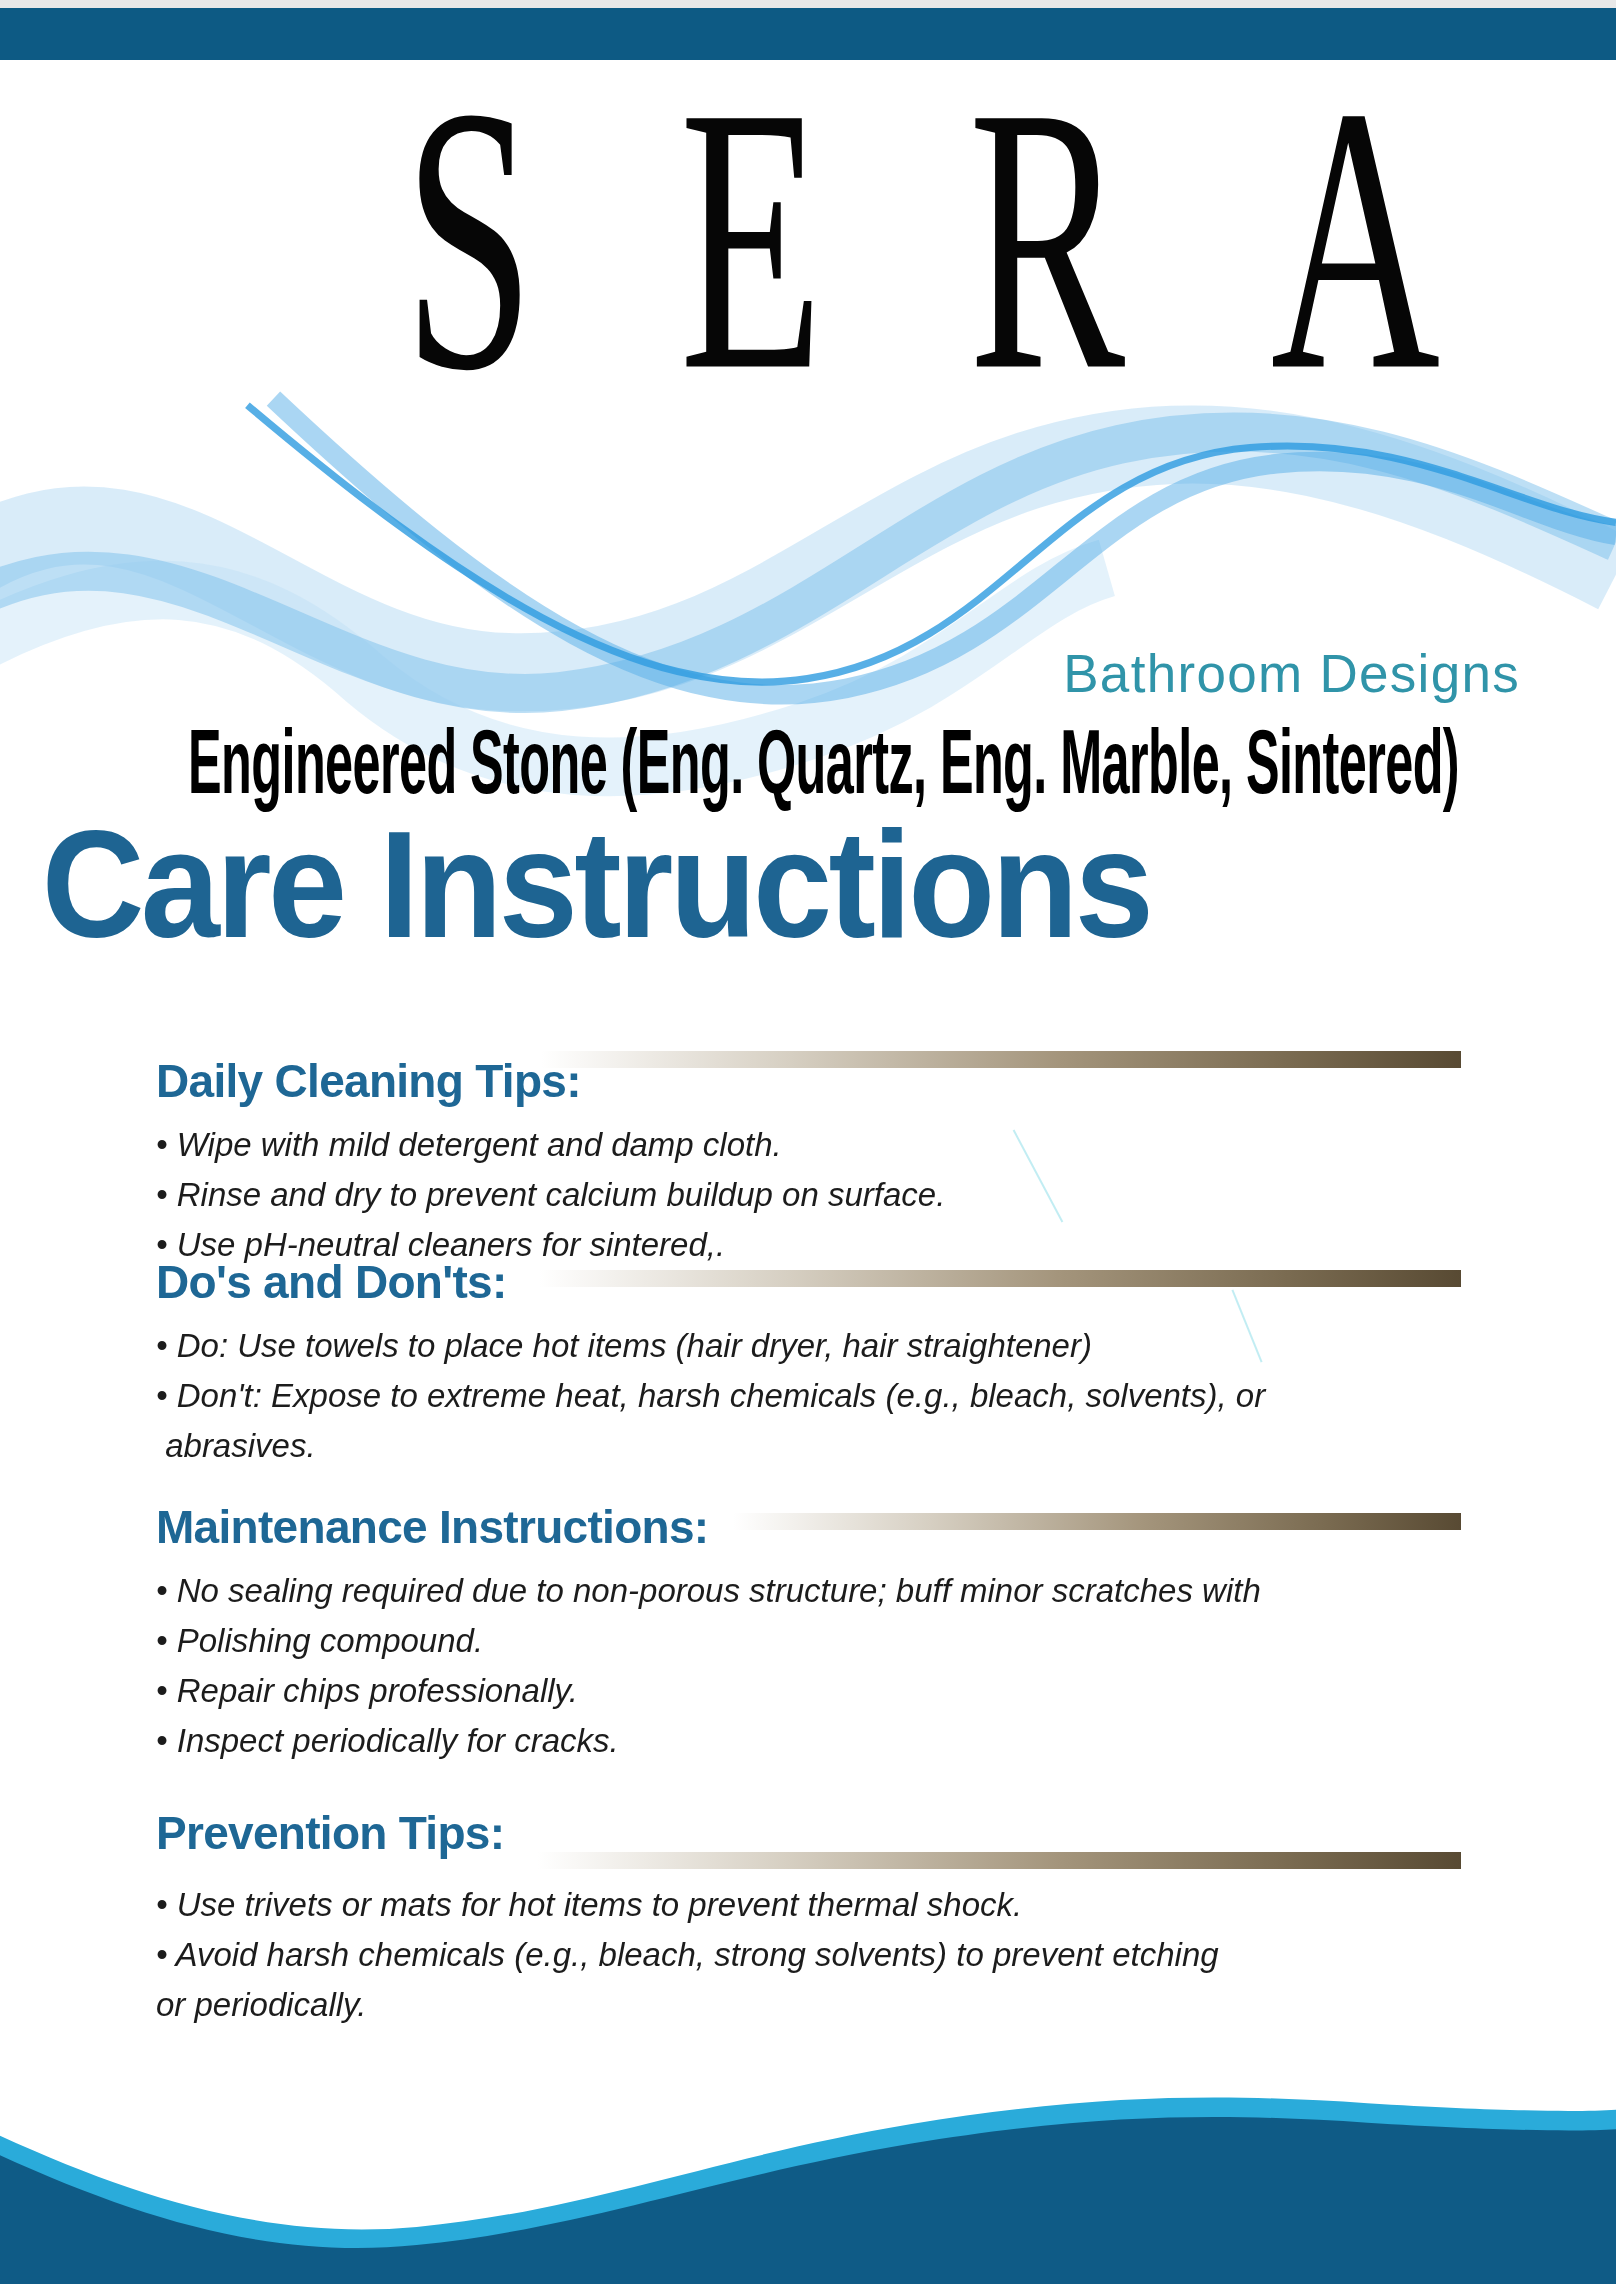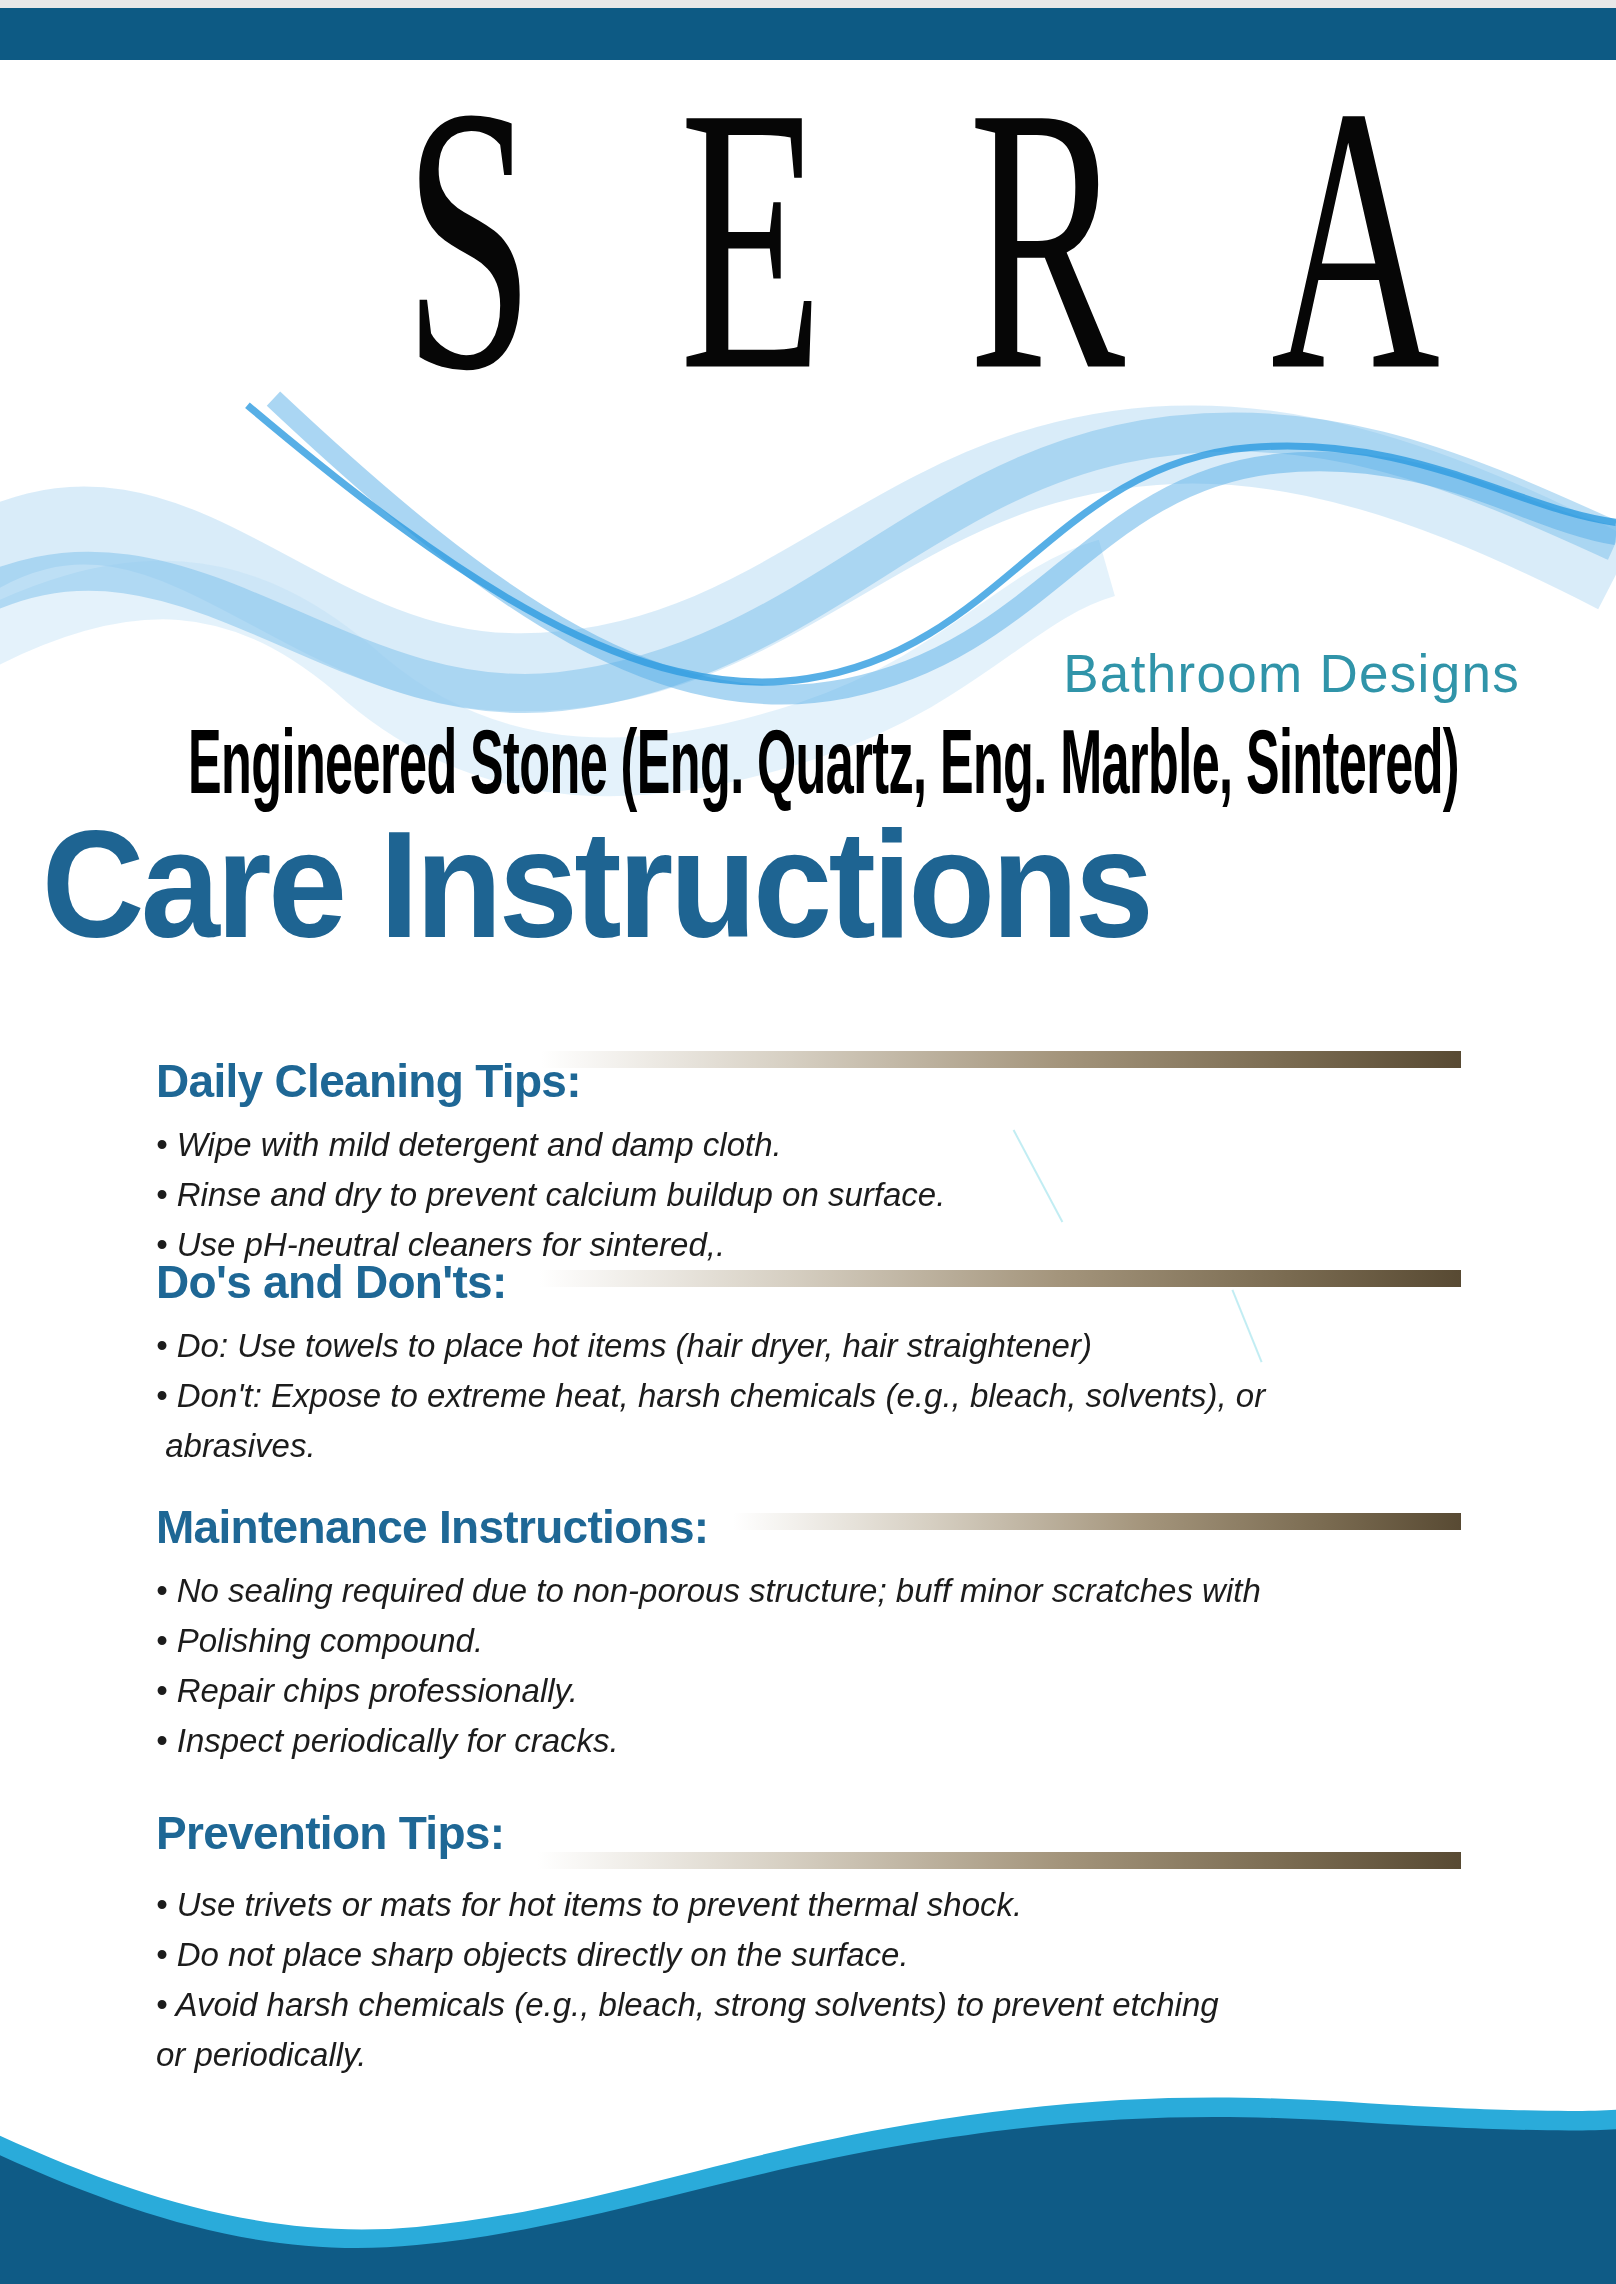--- a/index.html
+++ b/index.html
@@ -145,21 +145,20 @@
     </div>
   </div>
 
   <div class="section section-4">
     <div class="section-header">
       <span class="section-heading">Prevention Tips:</span>
       <span class="section-rule"></span>
     </div>
     <div class="section-body">
       <div class="bullet-line">• Use trivets or mats for hot items to prevent thermal shock.</div>
-      <div class="bullet-line">• Do not place sharp objects directly on the surface.</div>
       <div class="bullet-line">• Avoid harsh chemicals (e.g., bleach, strong solvents) to prevent etching</div>
       <div class="bullet-line">or periodically.</div>
     </div>
   </div>
 
   <div class="artifact artifact-1"></div>
   <div class="artifact artifact-2"></div>
 
   <svg class="wave-svg" viewBox="0 0 2482 3508" aria-hidden="true">
     <path d="M 0 3268 C 220 3368, 420 3428, 640 3408 C 900 3384, 1100 3300, 1400 3250

